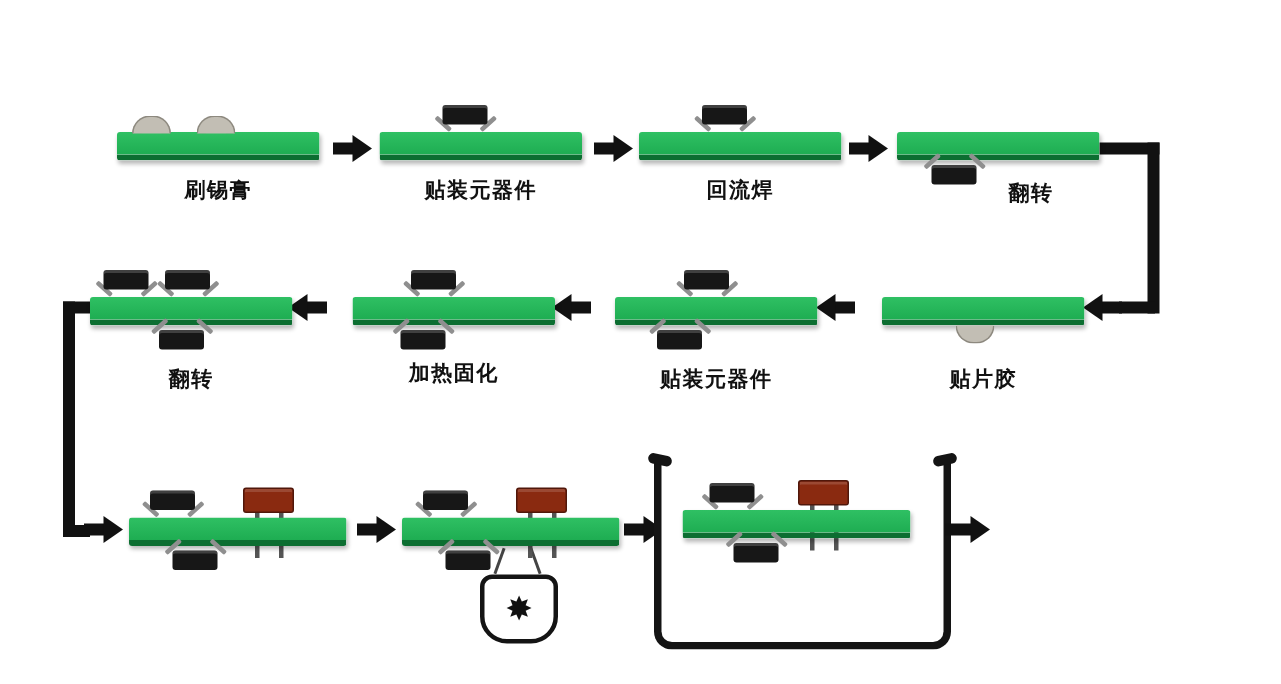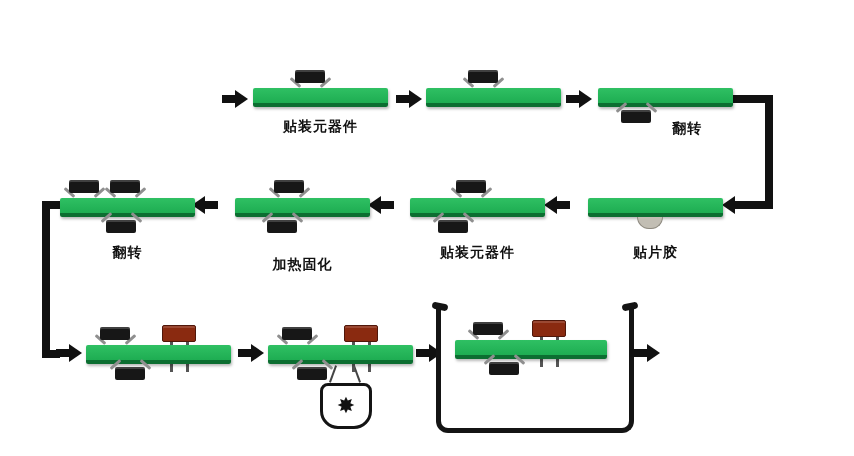--- a/index.html
+++ b/index.html
@@ -45,20 +45,28 @@
     border-radius:8px 8px 18px 18px;display:flex;align-items:center;justify-content:center;}
   .spark{font-size:22px;line-height:1;color:#111;}
 
   .result{position:absolute;font-weight:bold;font-size:17px;color:#000;letter-spacing:1px;}
 </style>
 </head>
 <body>
 
 <div class="stage">
 
+  <div class="node" style="left:78px;top:62px;width:135px;">
+    <div class="board-area">
+        <div class="board"></div>
+        <div class="blob top" style="left: calc(16% - 12px); top: 15px;"></div>
+        <div class="blob top" style="left: calc(48% - 12px); top: 15px;"></div>
+      </div>
+    <div class="label" style="top:56px;">刷锡膏</div>
+  </div>
   <div class="arrow right" style="left:222px;top:90px;">
       <div class="shaft"></div>
       <div class="head"></div>
     </div>
 
   <div class="node" style="left:253px;top:62px;width:135px;">
     <div class="board-area">
         <div class="board"></div>
         <div class="lead" style="left: calc(42% - 21px); top: 19px; transform: rotate(42deg);"></div>
         <div class="lead" style="left: calc(42% + 9px); top: 19px; transform: rotate(-42deg);"></div>
@@ -71,20 +79,21 @@
       <div class="head"></div>
     </div>
 
   <div class="node" style="left:426px;top:62px;width:135px;">
     <div class="board-area">
         <div class="board"></div>
         <div class="lead" style="left: calc(42% - 21px); top: 19px; transform: rotate(42deg);"></div>
         <div class="lead" style="left: calc(42% + 9px); top: 19px; transform: rotate(-42deg);"></div>
         <div class="chip" style="left: 42%; top: 8px; transform: translateX(-50%);"></div>
       </div>
+    <div class="label" style="top:56px;">回流焊</div>
   </div>
   <div class="arrow right" style="left:566px;top:90px;">
       <div class="shaft"></div>
       <div class="head"></div>
     </div>
 
   <div class="node" style="left:598px;top:62px;width:135px;">
     <div class="board-area">
         <div class="board"></div>
         <div class="lead" style="left: calc(28% - 21px); top: 44px; transform: rotate(-42deg);"></div>
@@ -134,21 +143,21 @@
   <div class="node" style="left:235px;top:172px;width:135px;">
     <div class="board-area">
         <div class="board"></div>
         <div class="lead" style="left: calc(40% - 21px); top: 19px; transform: rotate(42deg);"></div>
         <div class="lead" style="left: calc(40% + 9px); top: 19px; transform: rotate(-42deg);"></div>
         <div class="chip" style="left: 40%; top: 8px; transform: translateX(-50%);"></div>
         <div class="lead" style="left: calc(35% - 21px); top: 44px; transform: rotate(-42deg);"></div>
         <div class="lead" style="left: calc(35% + 9px); top: 44px; transform: rotate(42deg);"></div>
         <div class="chip" style="left: 35%; top: 48px; transform: translateX(-50%);"></div>
       </div>
-    <div class="label" style="top:84px;">加热固化</div>
+    <div class="label" style="top:68px;">加热固化</div>
   </div>
   <div class="arrow left" style="left:192px;top:196px;">
       <div class="shaft"></div>
       <div class="head"></div>
     </div>
 
   <div class="node" style="left:60px;top:172px;width:135px;">
     <div class="board-area">
         <div class="board"></div>
         <div class="lead" style="left: calc(18% - 21px); top: 19px; transform: rotate(42deg);"></div>

